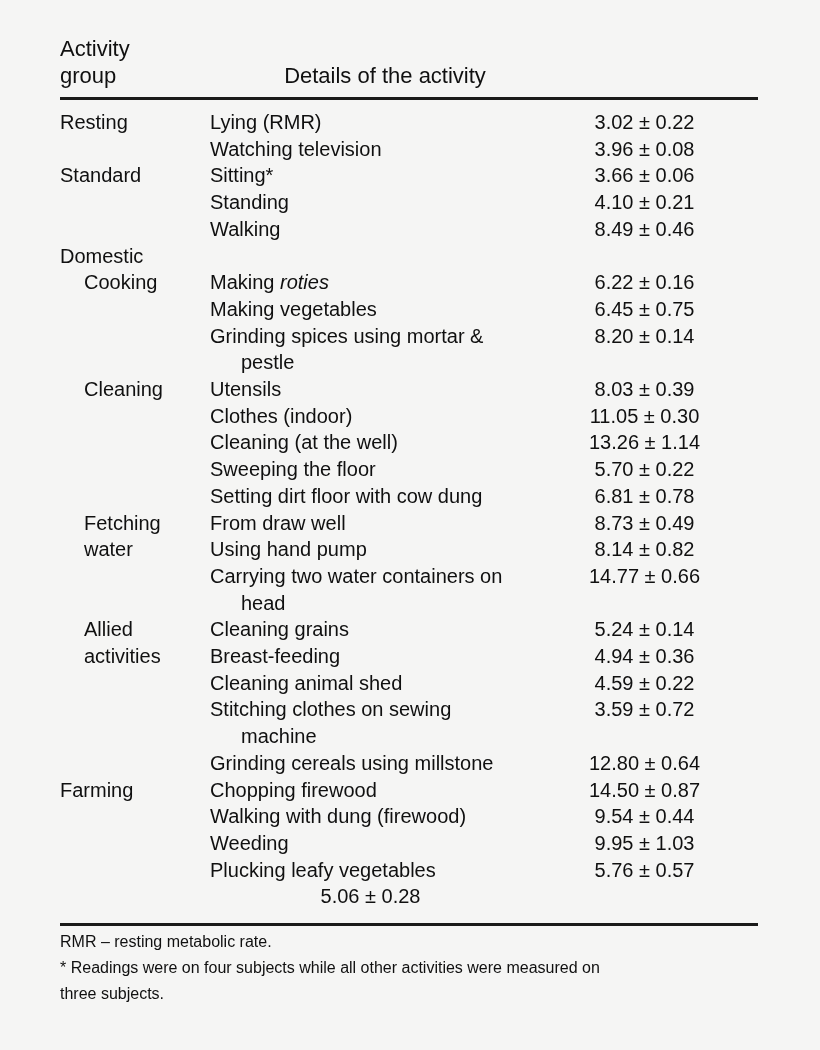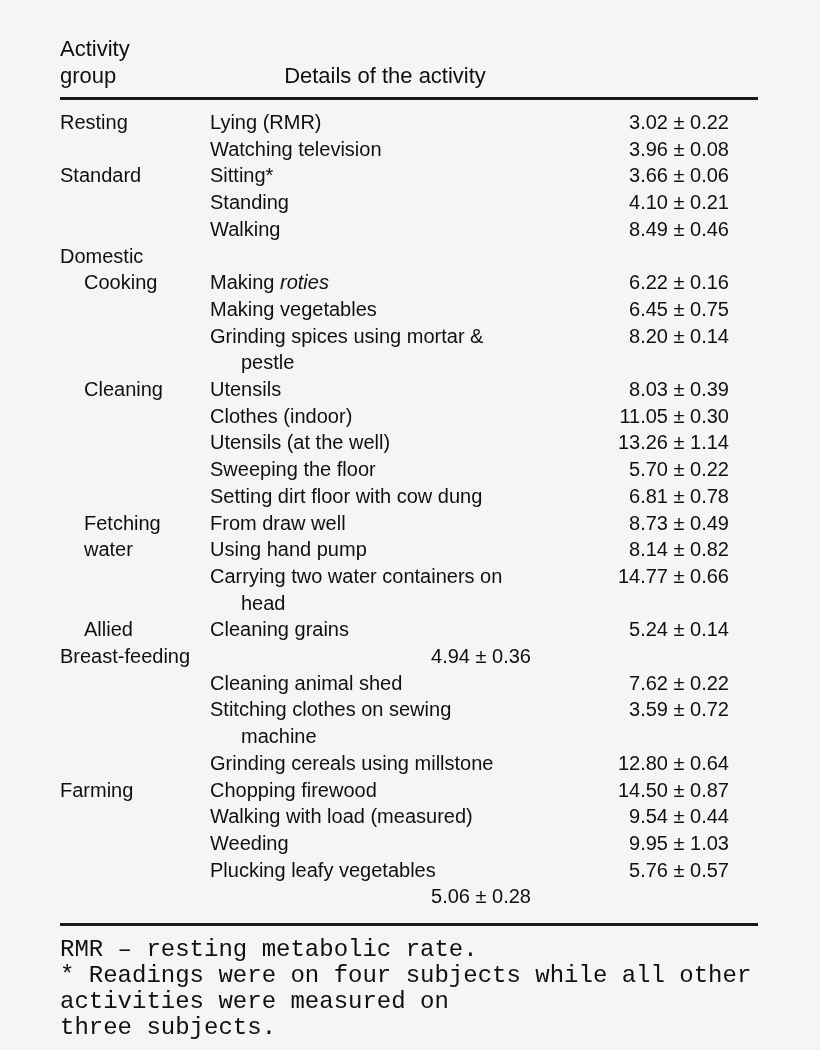--- a/index.html
+++ b/index.html
@@ -45,29 +45,28 @@
     line-height: 26.7px;
   }
   .gc { white-space: nowrap; }
   .gc.ind { padding-left: 24px; }
   .dc { white-space: nowrap; }
   .dc .cont {
     display: block;
     padding-left: 31px;
   }
   .vc {
-    text-align: right;
+    text-align: center;
     padding-right: 29px;
     white-space: nowrap;
   }
   .footnotes {
-    padding-top: 11px;
-    font-size: 24px;
+    padding-top: 3px;
+    font-size: 16px;
     line-height: 26px;
-    font-family: Liberation Mono, monospace;
   }
 </style>
 </head>
 <body>
 
 <div class="table">
 
   <div class="thead">
     <div class="th">
       <div>Activity</div>
@@ -141,21 +140,21 @@
     </div>
 
     <div class="row">
       <div class="gc"></div>
       <div class="dc">Clothes (indoor)</div>
       <div class="vc">11.05 ± 0.30</div>
     </div>
 
     <div class="row">
       <div class="gc"></div>
-      <div class="dc">Utensils (at the well)</div>
+      <div class="dc">Cleaning (at the well)</div>
       <div class="vc">13.26 ± 1.14</div>
     </div>
 
     <div class="row">
       <div class="gc"></div>
       <div class="dc">Sweeping the floor</div>
       <div class="vc">5.70 ± 0.22</div>
     </div>
 
     <div class="row">
@@ -182,28 +181,29 @@
       <div class="vc">14.77 ± 0.66</div>
     </div>
 
     <div class="row">
       <div class="gc ind">Allied</div>
       <div class="dc">Cleaning grains</div>
       <div class="vc">5.24 ± 0.14</div>
     </div>
 
     <div class="row">
+      <div class="gc ind">activities</div>
       <div class="dc">Breast-feeding</div>
       <div class="vc">4.94 ± 0.36</div>
     </div>
 
     <div class="row">
       <div class="gc"></div>
       <div class="dc">Cleaning animal shed</div>
-      <div class="vc">7.62 ± 0.22</div>
+      <div class="vc">4.59 ± 0.22</div>
     </div>
 
     <div class="row">
       <div class="gc"></div>
       <div class="dc"><span>Stitching clothes on sewing</span><span class="cont">machine</span></div>
       <div class="vc">3.59 ± 0.72</div>
     </div>
 
     <div class="row">
       <div class="gc"></div>
@@ -212,21 +212,21 @@
     </div>
 
     <div class="row">
       <div class="gc">Farming</div>
       <div class="dc">Chopping firewood</div>
       <div class="vc">14.50 ± 0.87</div>
     </div>
 
     <div class="row">
       <div class="gc"></div>
-      <div class="dc">Walking with load (measured)</div>
+      <div class="dc">Walking with dung (firewood)</div>
       <div class="vc">9.54 ± 0.44</div>
     </div>
 
     <div class="row">
       <div class="gc"></div>
       <div class="dc">Weeding</div>
       <div class="vc">9.95 ± 1.03</div>
     </div>
 
     <div class="row">

